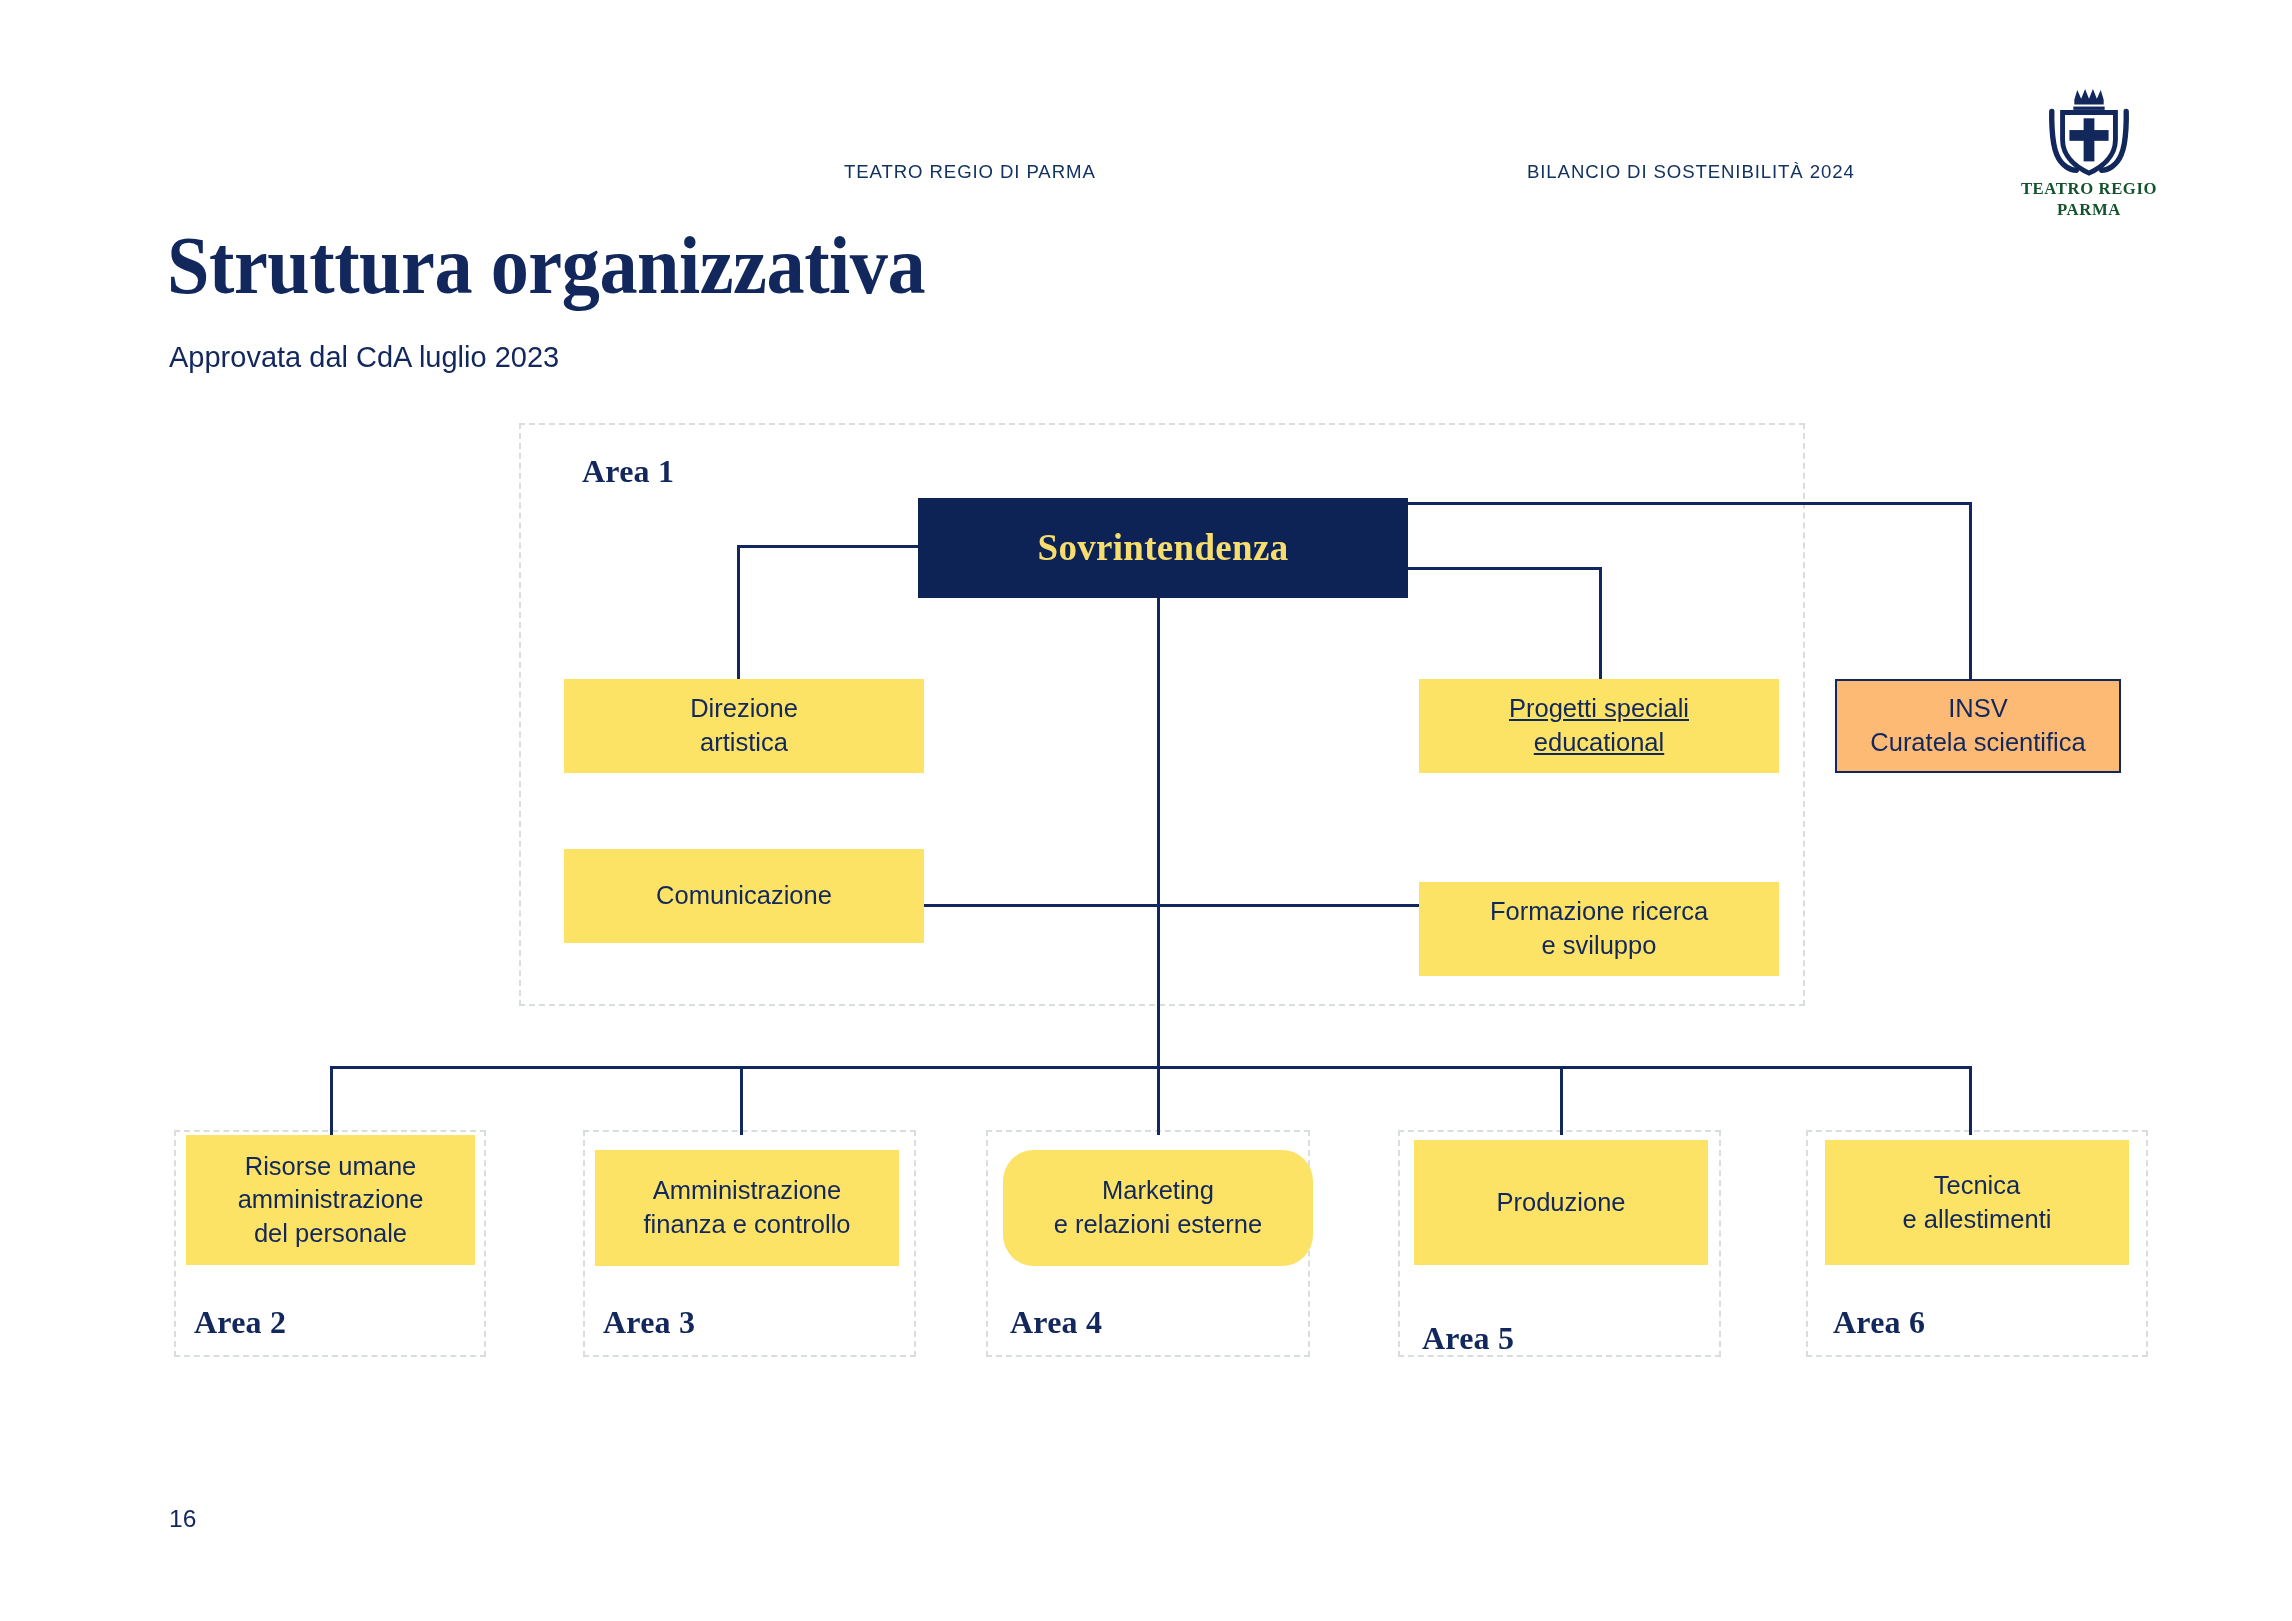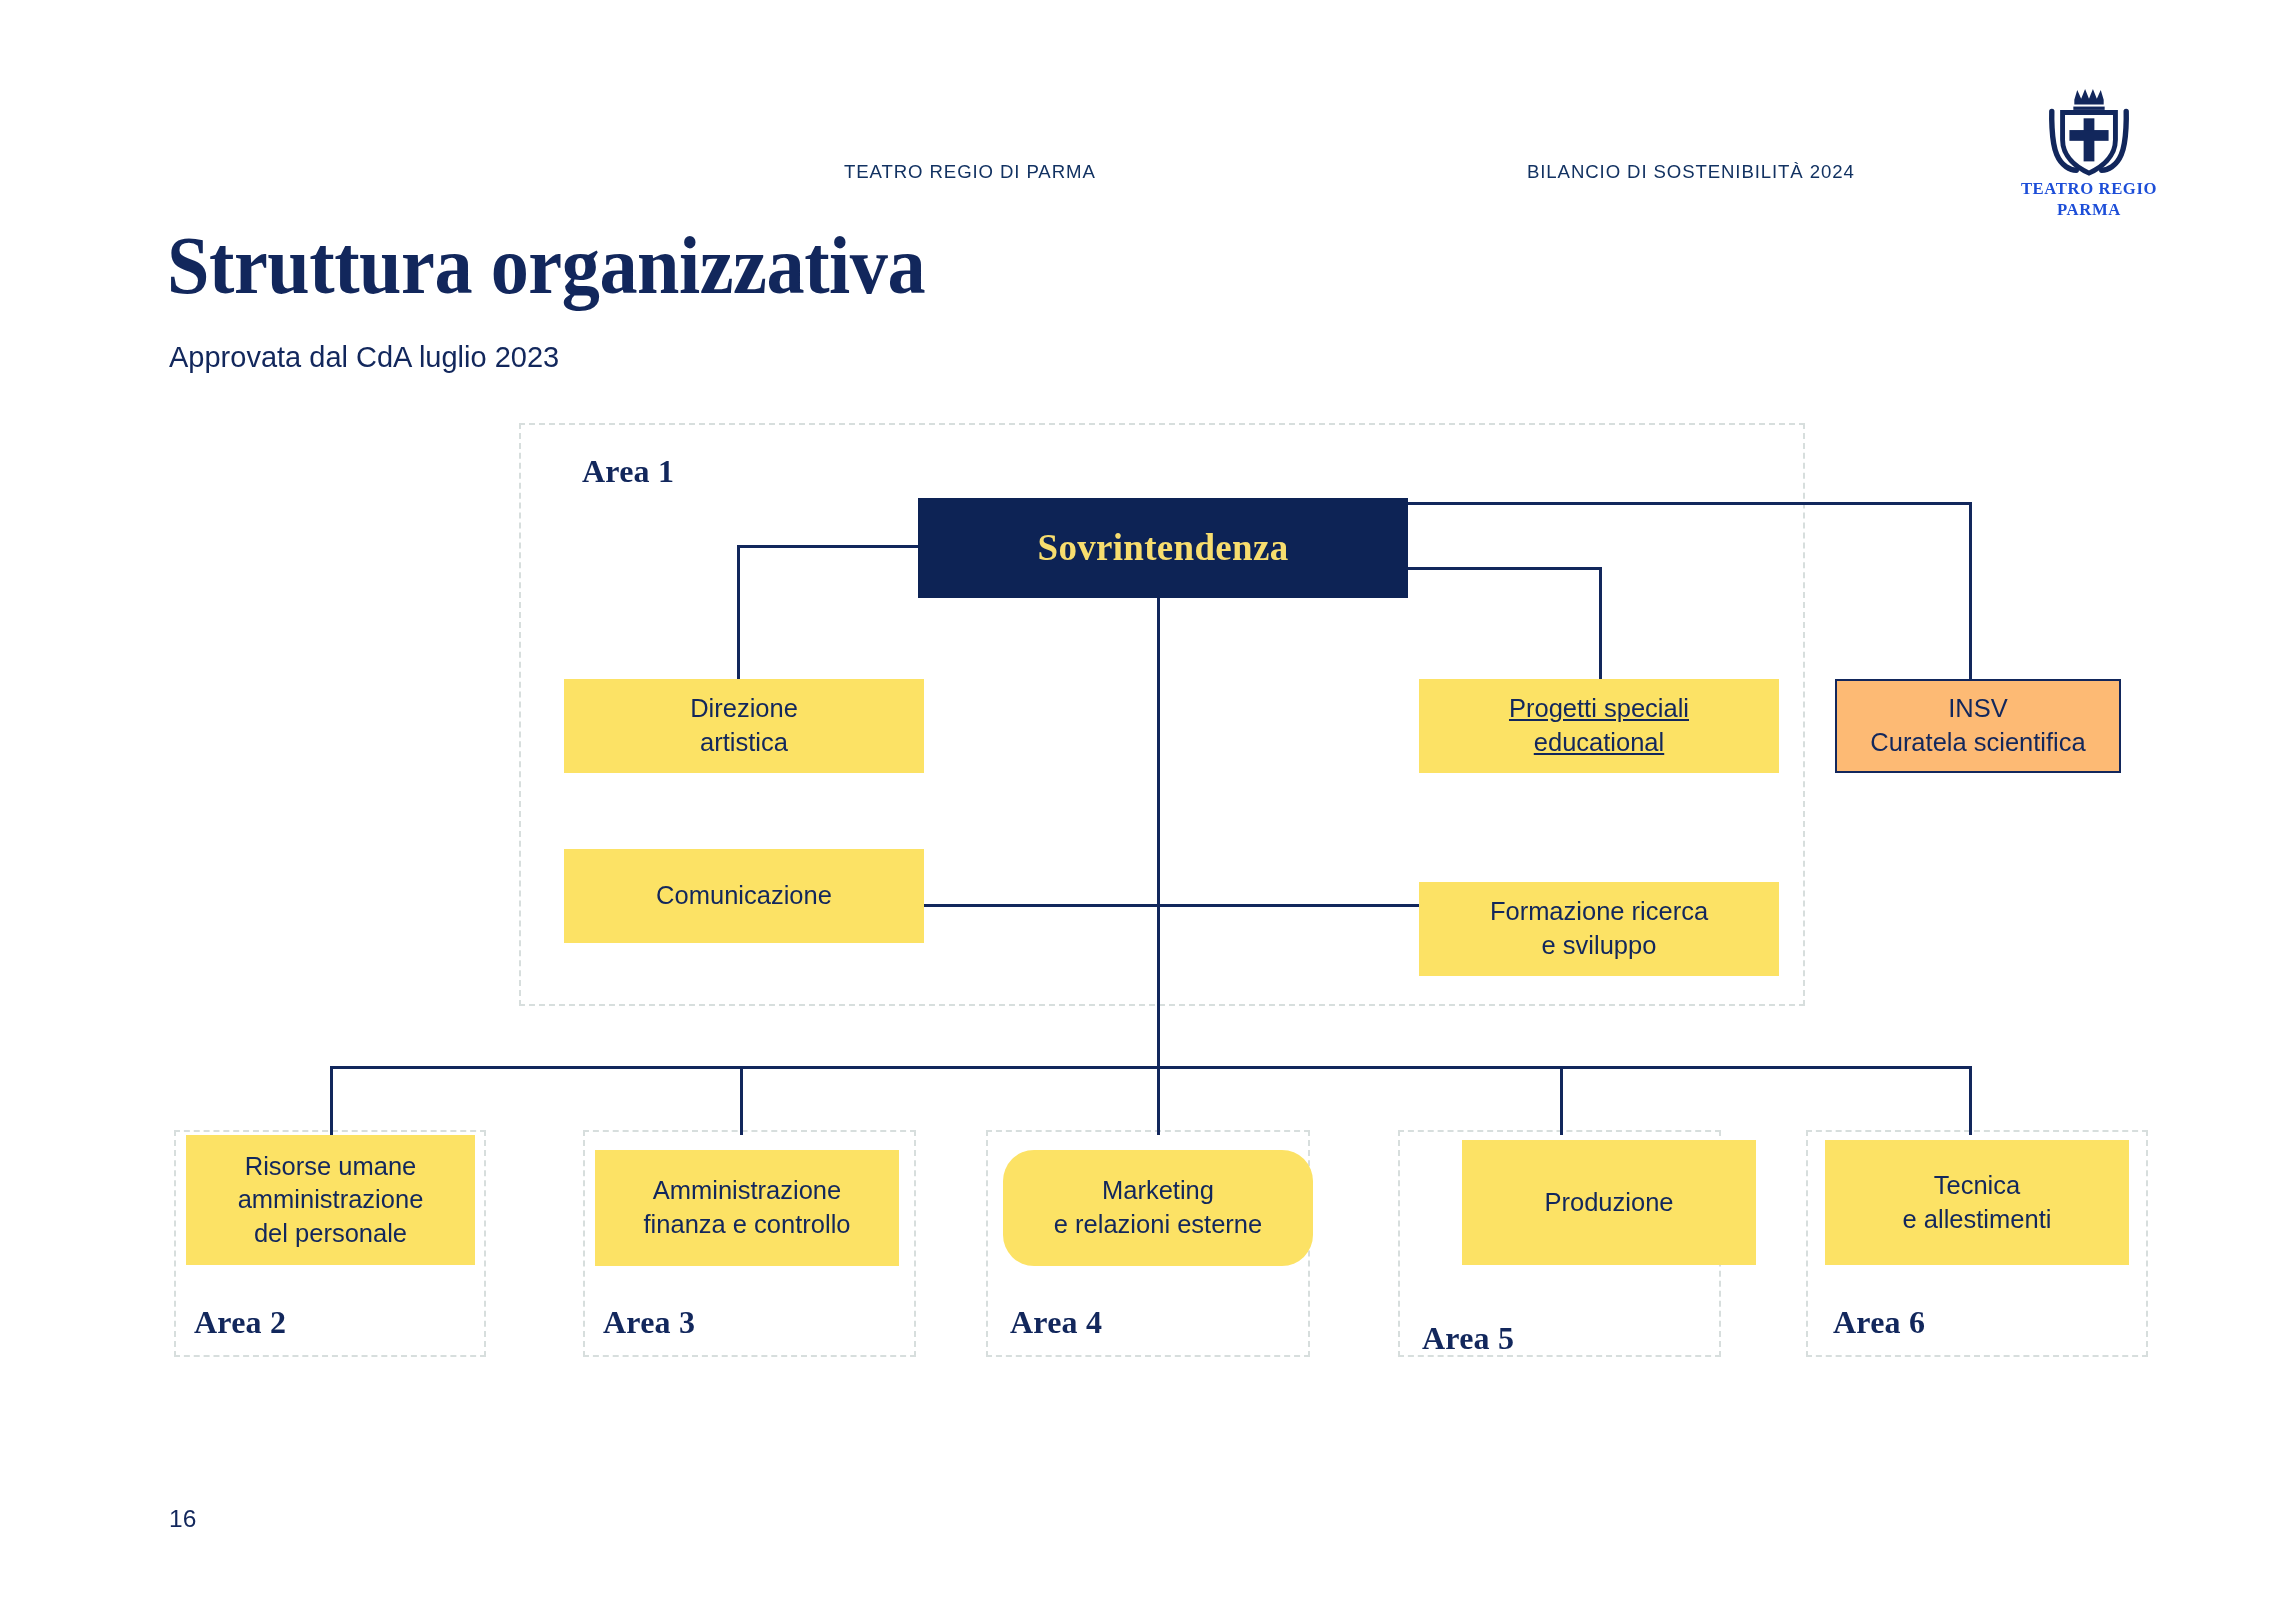--- a/index.html
+++ b/index.html
@@ -46,21 +46,21 @@
     position: absolute;
     left: 0;
     top: 92px;
     width: 186px;
     text-align: center;
     font-family: "Liberation Serif", serif;
     font-weight: 700;
     font-size: 16.7px;
     line-height: 1.28;
     letter-spacing: 0.6px;
-    color: #1d4ed8;
+    color: #14532d;
   }
 
   
   .page-title {
     position: absolute;
     left: 167px;
     top: 225px;
     font-family: "Liberation Serif", serif;
     font-weight: 700;
     font-size: 82px;
@@ -266,21 +266,21 @@
   <div class="dashed-area" style="left:986px; top:1130px; width:324px; height:227px;"></div>
   <div class="node node-yellow" style="left:1003px; top:1150px; width:310px; height:116px;border-radius:31px;">
     <span>
       <span>Marketing</span><br>
       <span>e relazioni esterne</span>
     </span>
   </div>
   <div class="area-tag" style="left:1010px; top:1304px;">Area 4</div>
 
   <div class="dashed-area" style="left:1398px; top:1130px; width:323px; height:227px;"></div>
-  <div class="node node-yellow" style="left:1414px; top:1140px; width:294px; height:125px;margin-left:48px;">
+  <div class="node node-yellow" style="left:1414px; top:1140px; width:294px; height:125px;">
     <span>Produzione</span>
   </div>
   <div class="area-tag" style="left:1422px; top:1304px;margin-top:16px;">Area 5</div>
 
   <div class="dashed-area" style="left:1806px; top:1130px; width:342px; height:227px;"></div>
   <div class="node node-yellow" style="left:1825px; top:1140px; width:304px; height:125px;">
     <span>
       <span>Tecnica</span><br>
       <span>e allestimenti</span>
     </span>

